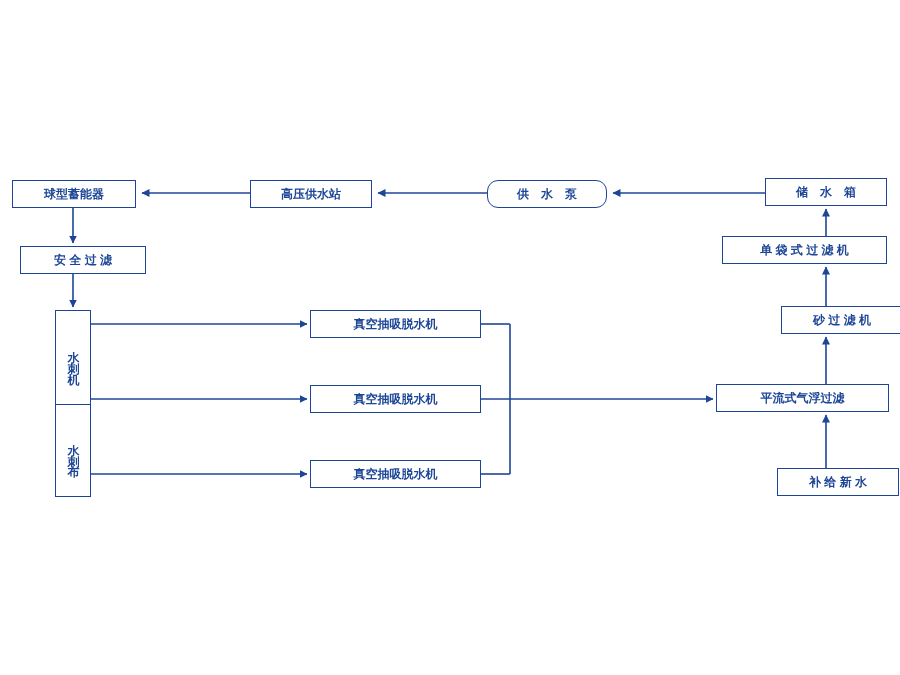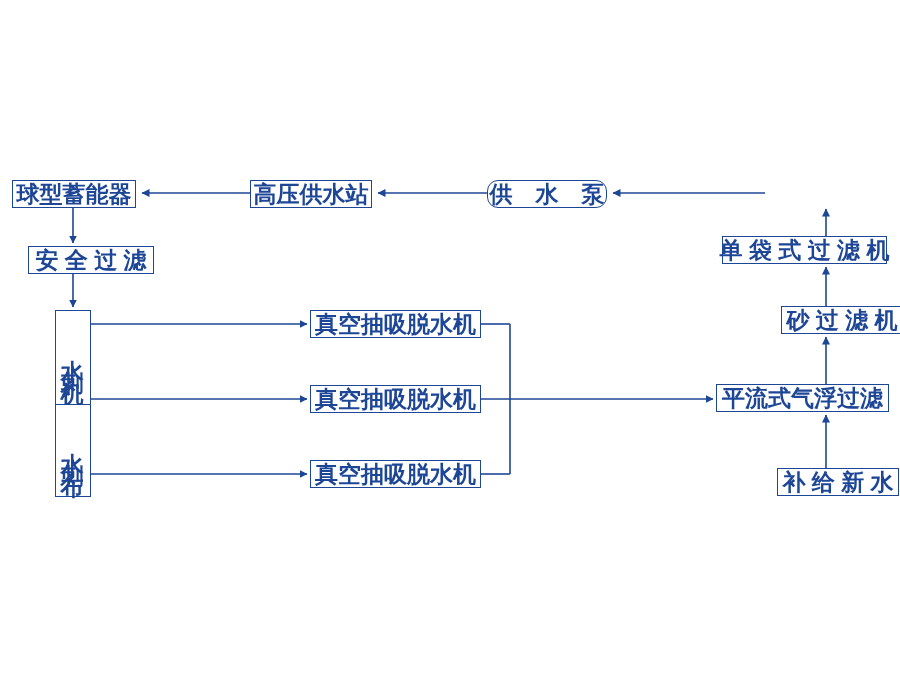--- a/index.html
+++ b/index.html
@@ -21,21 +21,21 @@
     pointer-events: none;
   }
   .connectors line { stroke: currentColor; stroke-width: 1.6; }
   .node {
     position: absolute;
     box-sizing: border-box;
     border: 1.6px solid var(--accent);
     background: var(--bg);
     color: var(--accent);
     font-weight: bold;
-    font-size: 23px;
+    font-size: 12px;
     display: flex;
     align-items: center;
     justify-content: center;
     white-space: pre;
     z-index: 2;
   }
   .tall {
     flex-direction: column;
     padding: 0;
   }
@@ -82,22 +82,23 @@
 
     <line x1="826" y1="468" x2="826" y2="415" marker-end="url(#arrow)"></line>
     <line x1="826" y1="384" x2="826" y2="337" marker-end="url(#arrow)"></line>
     <line x1="826" y1="306" x2="826" y2="267" marker-end="url(#arrow)"></line>
     <line x1="826" y1="236" x2="826" y2="209" marker-end="url(#arrow)"></line>
   </svg>
 
   <div class="node" style="left:12px; top:180px; width:124px; height:28px;">球型蓄能器</div>
   <div class="node" style="left:250px; top:180px; width:122px; height:28px;">高压供水站</div>
   <div class="node" style="left:487px; top:180px; width:120px; height:28px;border-radius:11px;">供　水　泵</div>
+  <div class="node" style="left:765px; top:178px; width:122px; height:28px;">储　水　箱</div>
 
-  <div class="node" style="left:28px; top:246px; width:126px; height:28px;">安 全 过 滤</div>
+  <div class="node" style="left:20px; top:246px; width:126px; height:28px;">安 全 过 滤</div>
   <div class="node" style="left:722px; top:236px; width:165px; height:28px;">单 袋 式 过 滤 机</div>
 
   <div class="node tall" style="left:55px; top:310px; width:36px; height:187px;">
     <div class="tall-half">水刺机</div>
     <div class="tall-half">水刺布</div>
   </div>
 
   <div class="node" style="left:310px; top:310px; width:171px; height:28px;">真空抽吸脱水机</div>
   <div class="node" style="left:310px; top:385px; width:171px; height:28px;">真空抽吸脱水机</div>
   <div class="node" style="left:310px; top:460px; width:171px; height:28px;">真空抽吸脱水机</div>

